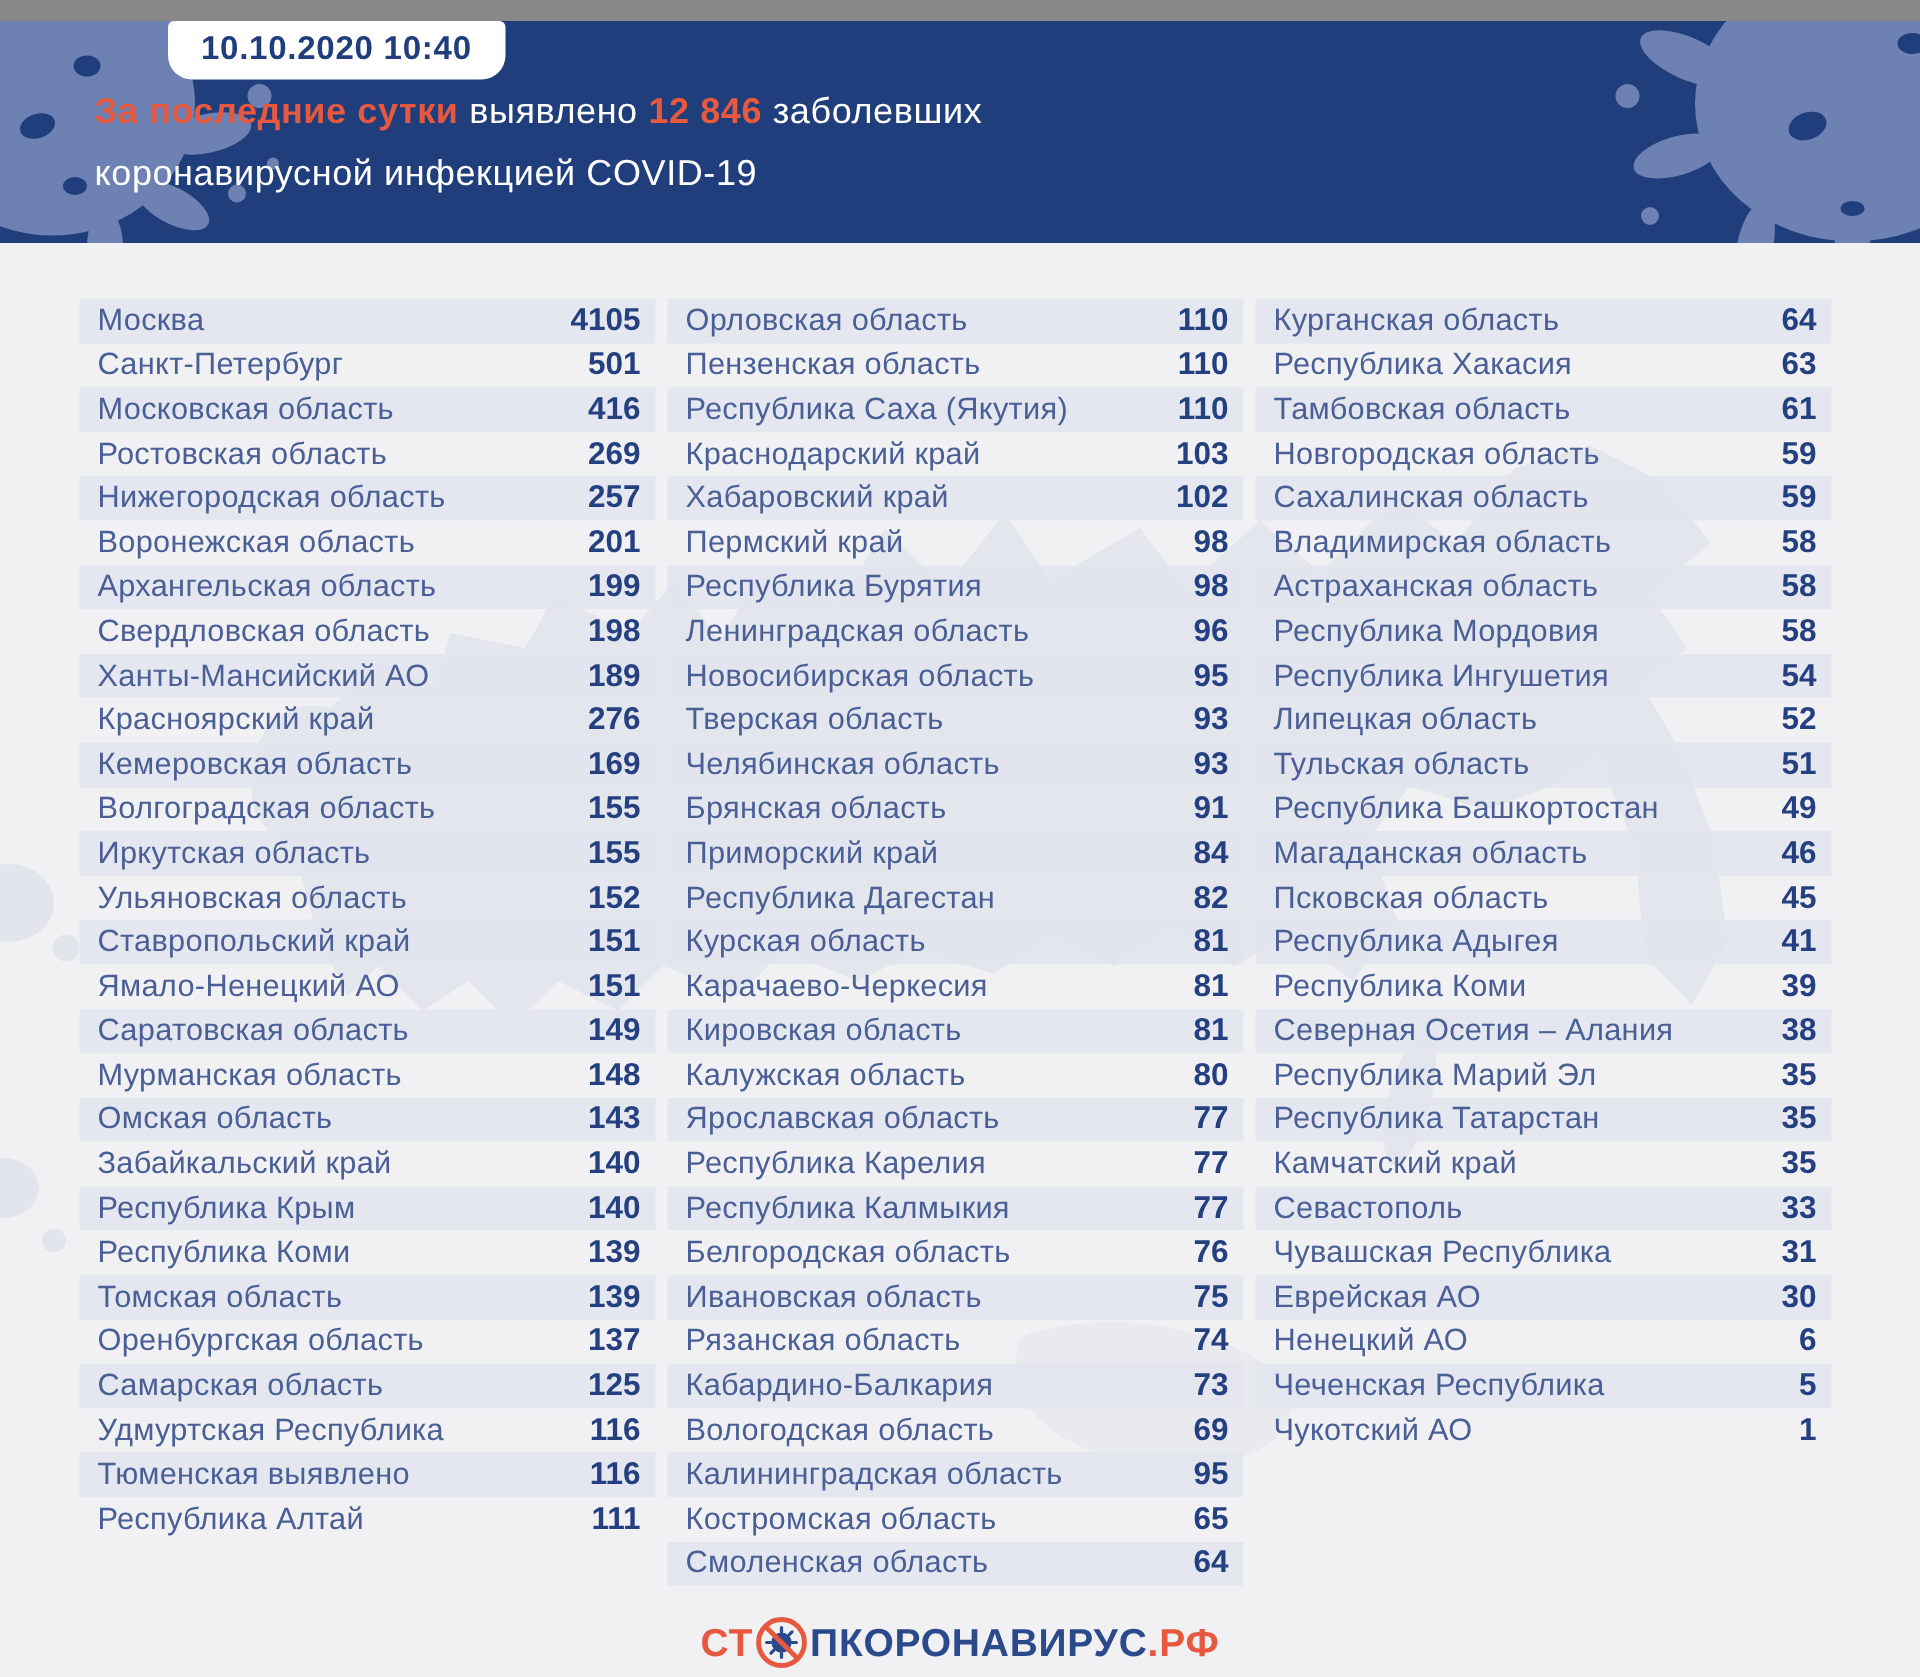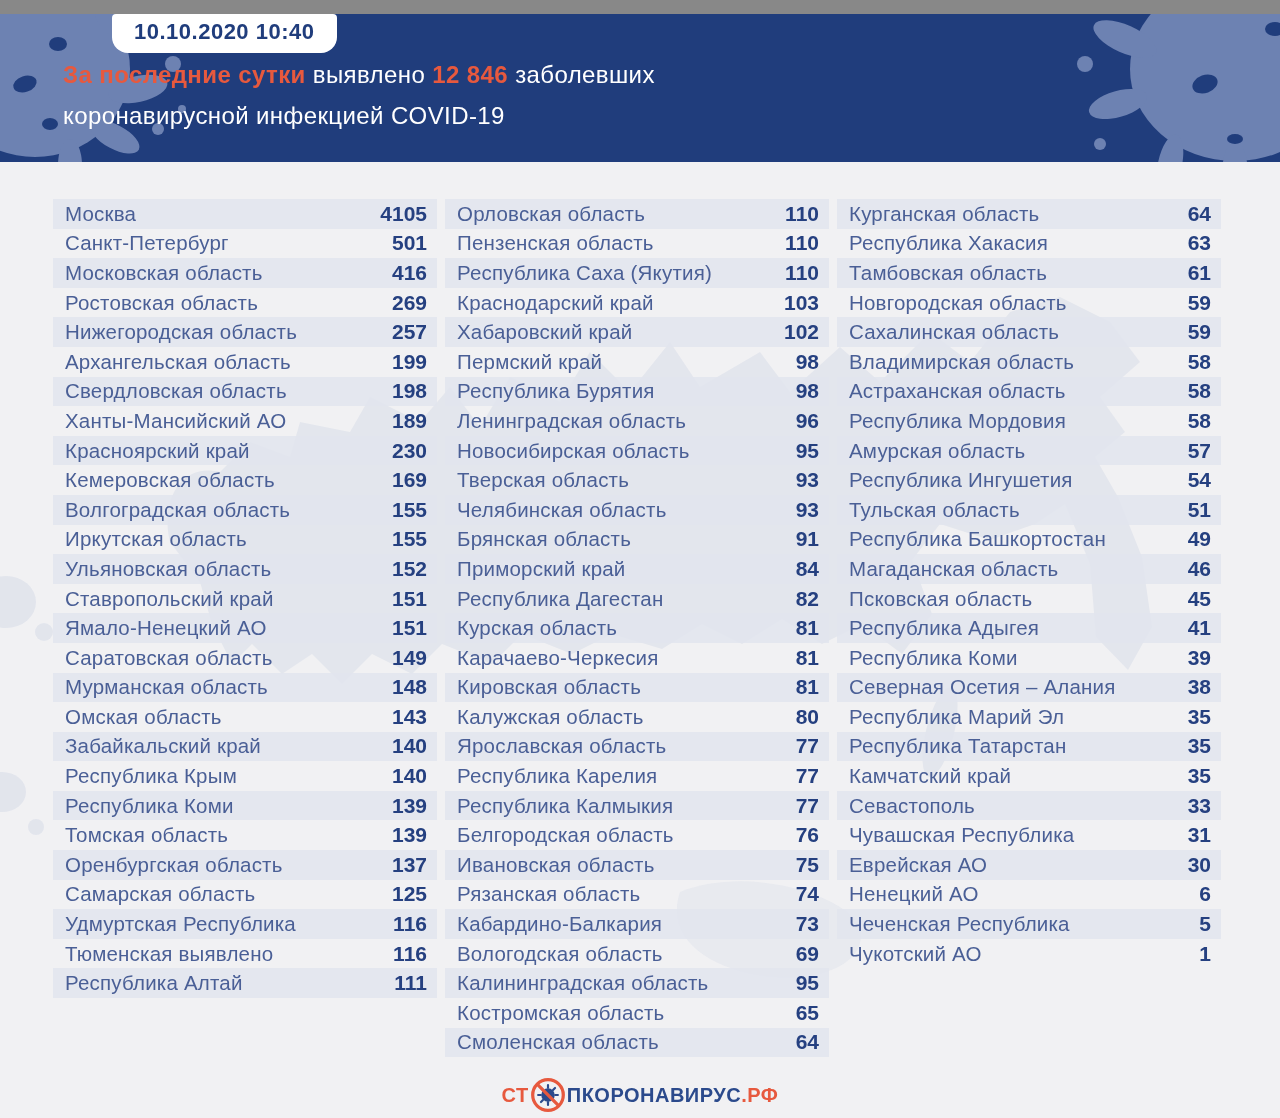--- a/index.html
+++ b/index.html
@@ -64,21 +64,21 @@
   }
   .rvalue{
     font-size:21px;font-weight:700;color:var(--value-text);
     white-space:nowrap;padding-left:8px;
   }
   
   .footer{
     position:absolute;left:0;right:0;bottom:0;height:74px;
     display:flex;align-items:center;justify-content:center;
   }
-  .logo{display:flex;align-items:center;font-size:20px;font-weight:700;letter-spacing:.5px;}
+  .logo{display:flex;align-items:center;font-size:26px;font-weight:700;letter-spacing:.5px;}
   .logo .lg-orange{color:var(--accent-orange);}
   .logo .lg-blue{color:#2b4a8c;}
   .logo svg{width:36px;height:36px;margin:0 1px;display:block;}
 </style>
 </head>
 <body>
 
 <div class="page">
 
   <div class="header">
@@ -171,34 +171,38 @@
           </div>
           <div class="row">
             <span class="rname">Ростовская область</span>
             <span class="rvalue">269</span>
           </div>
           <div class="row">
             <span class="rname">Нижегородская область</span>
             <span class="rvalue">257</span>
           </div>
           <div class="row">
+            <span class="rname">Воронежская область</span>
+            <span class="rvalue">201</span>
+          </div>
+          <div class="row">
             <span class="rname">Архангельская область</span>
             <span class="rvalue">199</span>
           </div>
           <div class="row">
             <span class="rname">Свердловская область</span>
             <span class="rvalue">198</span>
           </div>
           <div class="row">
             <span class="rname">Ханты-Мансийский АО</span>
             <span class="rvalue">189</span>
           </div>
           <div class="row">
             <span class="rname">Красноярский край</span>
-            <span class="rvalue">230</span>
+            <span class="rvalue">276</span>
           </div>
           <div class="row">
             <span class="rname">Кемеровская область</span>
             <span class="rvalue">169</span>
           </div>
           <div class="row">
             <span class="rname">Волгоградская область</span>
             <span class="rvalue">155</span>
           </div>
           <div class="row">
@@ -411,26 +415,26 @@
           </div>
           <div class="row">
             <span class="rname">Астраханская область</span>
             <span class="rvalue">58</span>
           </div>
           <div class="row">
             <span class="rname">Республика Мордовия</span>
             <span class="rvalue">58</span>
           </div>
           <div class="row">
-            <span class="rname">Амурская область</span>
-            <span class="rvalue">57</span>
-          </div>
-          <div class="row">
             <span class="rname">Республика Ингушетия</span>
             <span class="rvalue">54</span>
+          </div>
+          <div class="row">
+            <span class="rname">Липецкая область</span>
+            <span class="rvalue">52</span>
           </div>
           <div class="row">
             <span class="rname">Тульская область</span>
             <span class="rvalue">51</span>
           </div>
           <div class="row">
             <span class="rname">Республика Башкортостан</span>
             <span class="rvalue">49</span>
           </div>
           <div class="row">

